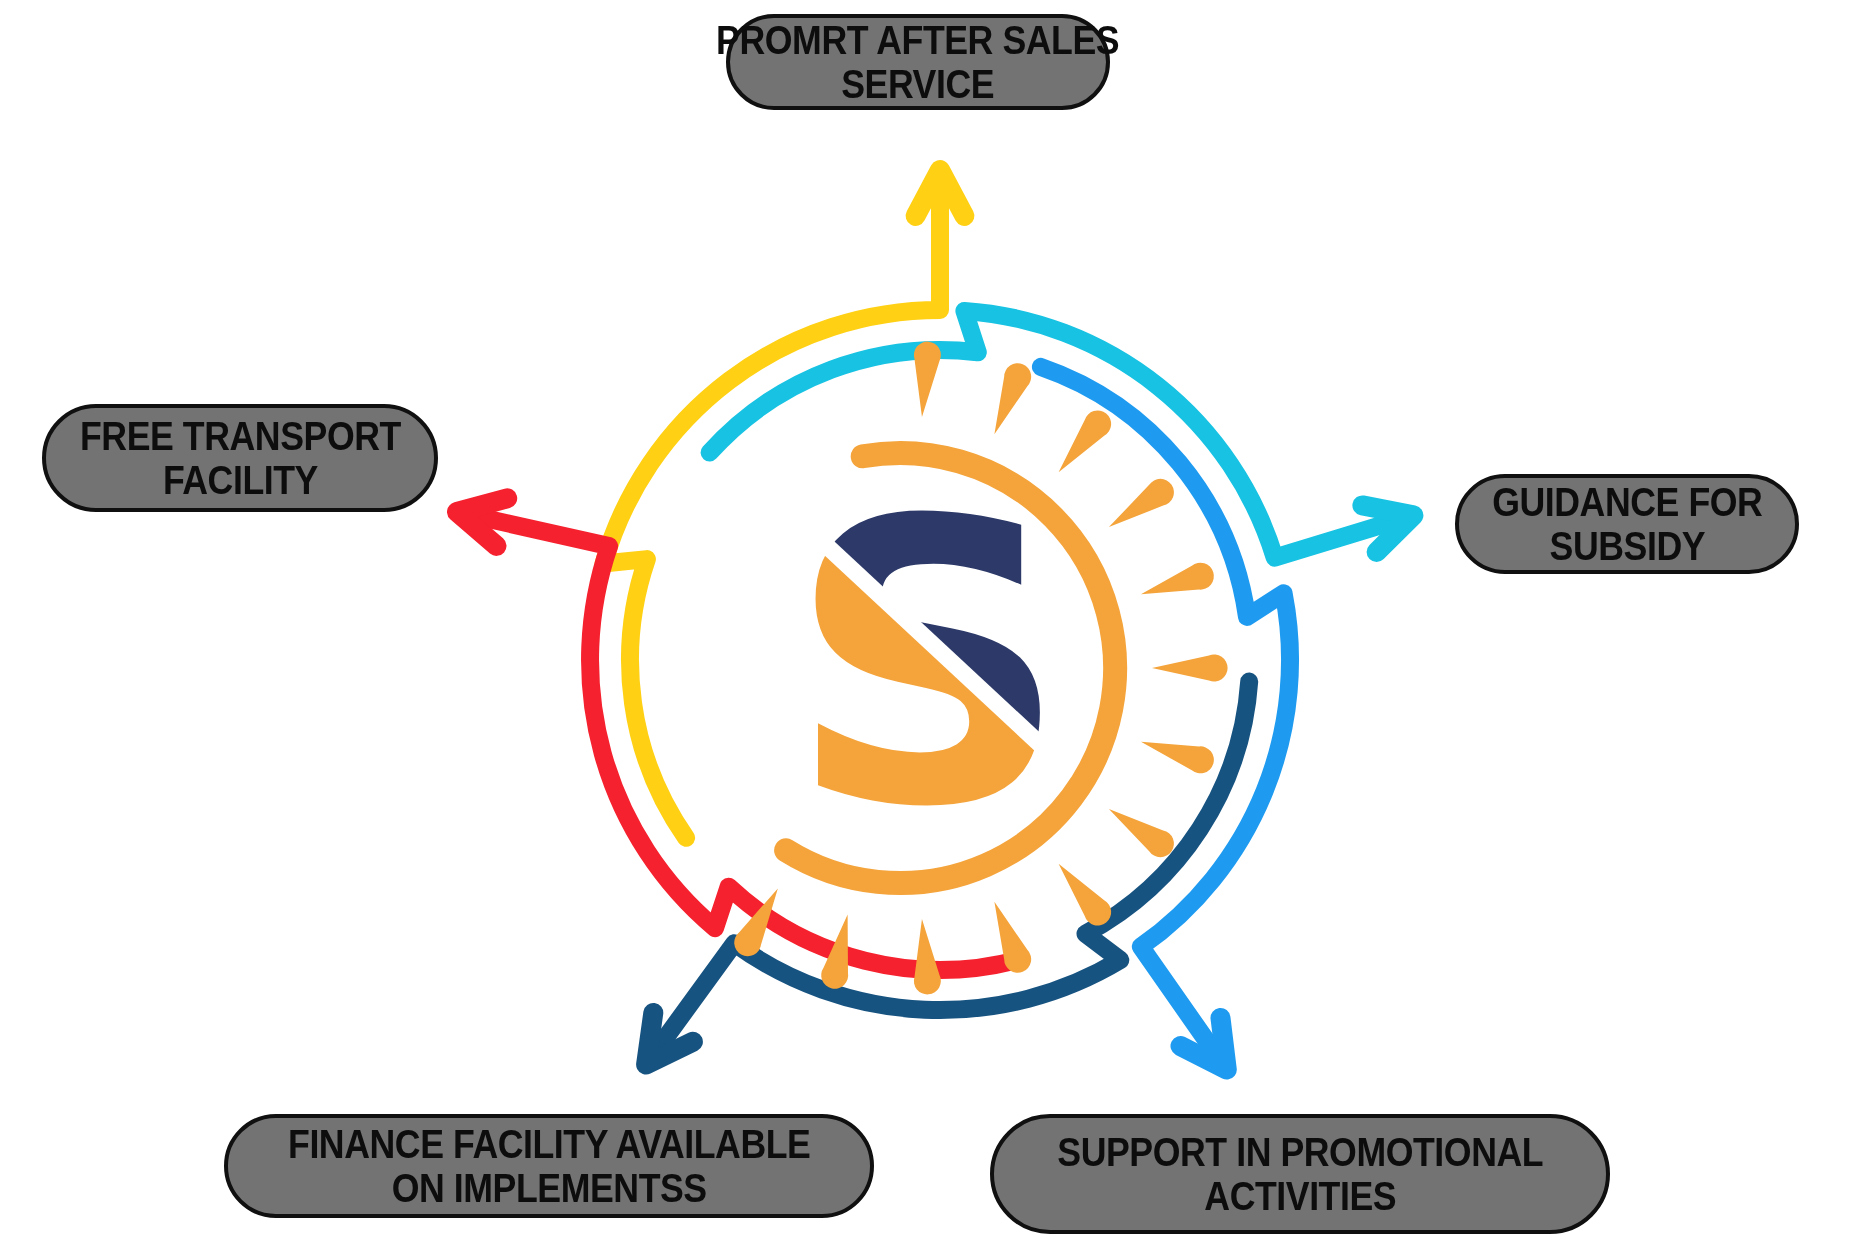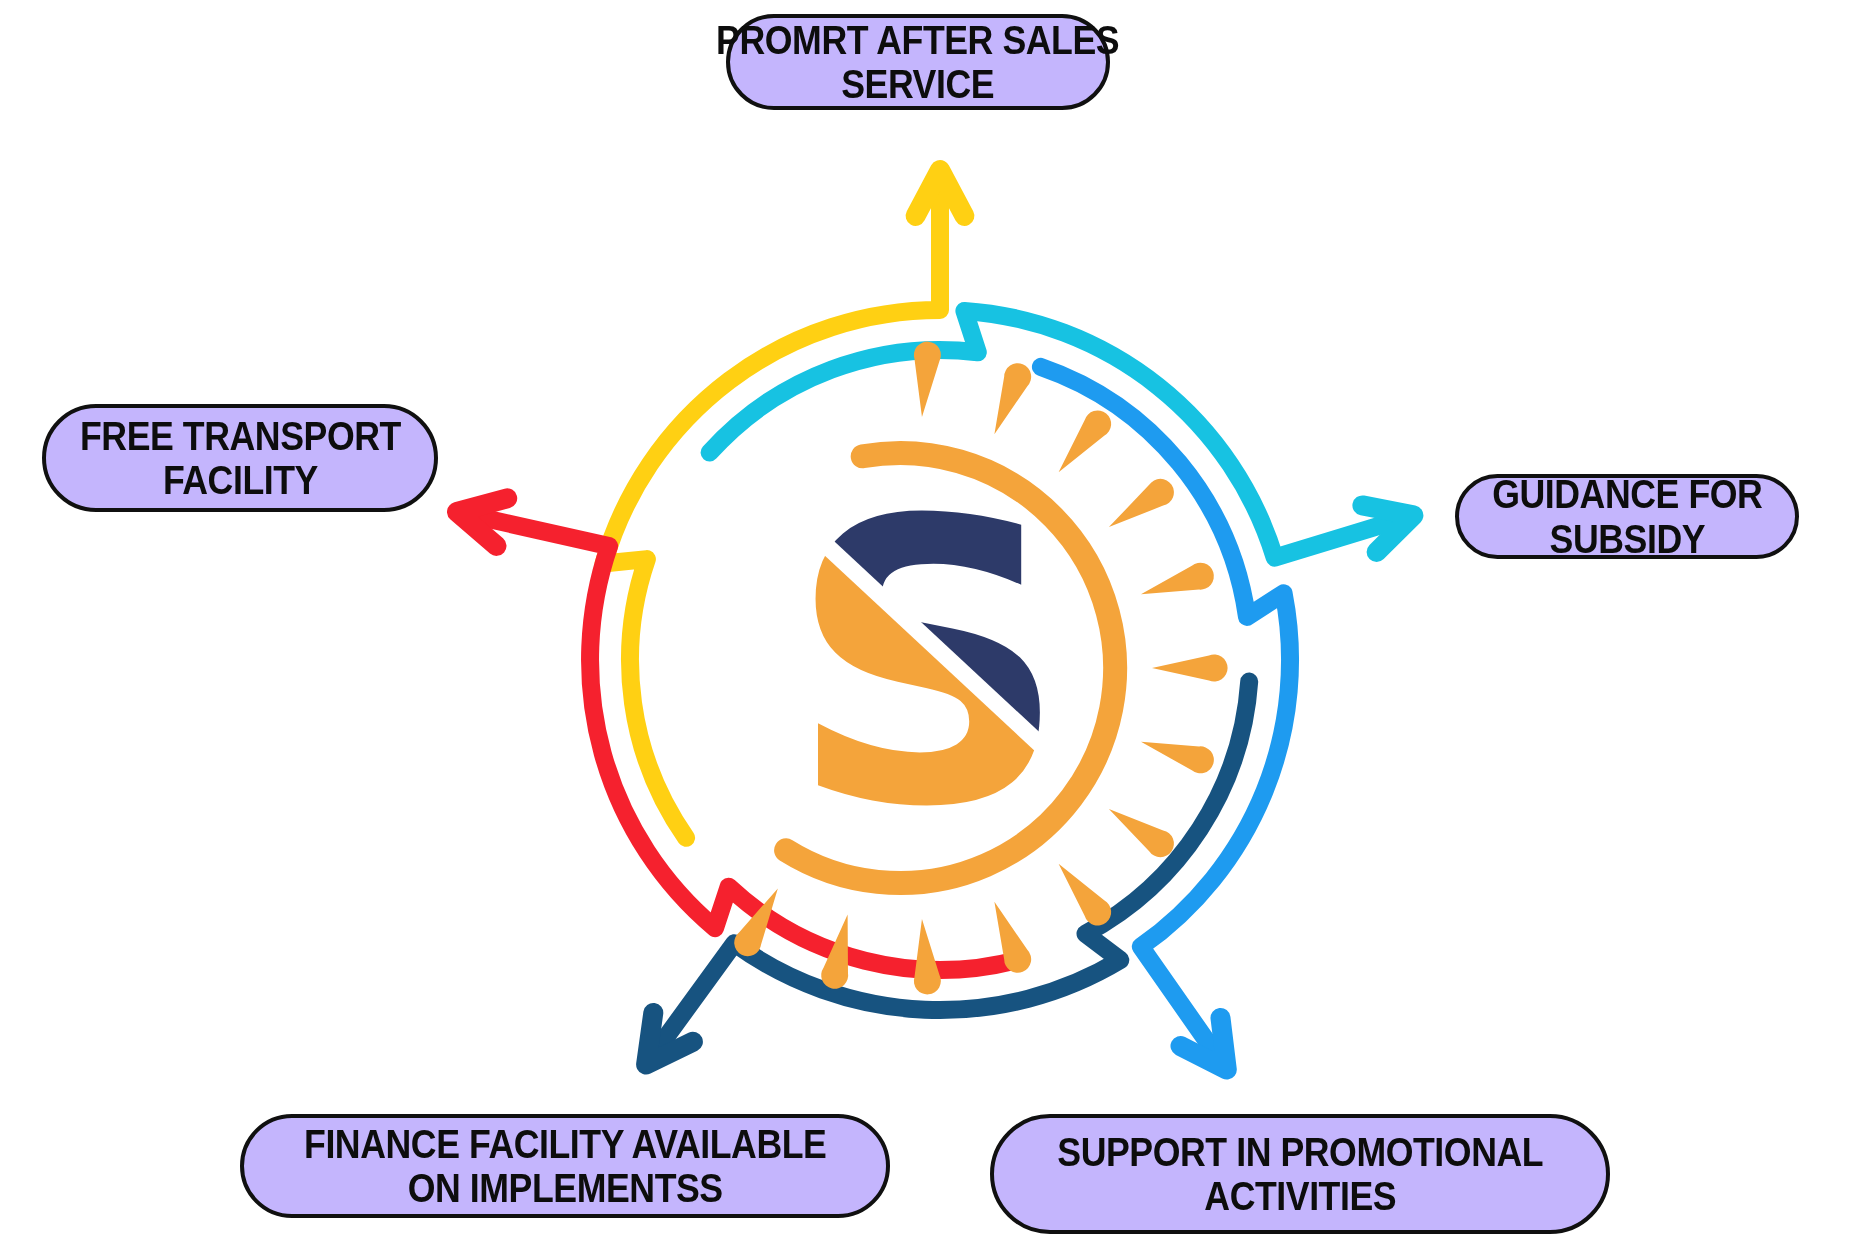--- a/index.html
+++ b/index.html
@@ -1,19 +1,19 @@
 <!DOCTYPE html>
 <html><head>
 <meta charset="utf-8">
 <style>
   html,body{margin:0;padding:0;background:#fff;}
   #stage{position:relative;width:1875px;height:1250px;background:#fff;overflow:hidden;
          font-family:"Liberation Sans",sans-serif;}
   #diagram-svg{position:absolute;left:0;top:0;}
-  .pill{position:absolute;background:#c4b5fd;border:4px solid #101010;border-radius:70px;
+  .pill{position:absolute;background:#737373;border:4px solid #101010;border-radius:70px;
         display:flex;align-items:center;justify-content:center;text-align:center;box-sizing:border-box;}
   .pill-inner{display:flex;flex-direction:column;align-items:center;justify-content:center;
         transform:scaleX(0.87);transform-origin:center;}
   .pill-line{font-size:41px;font-weight:700;line-height:1.08;letter-spacing:-0.5px;
         white-space:nowrap;color:#0d0d0d;}
 </style>
 </head>
 <body>
 
 <div id="stage">
@@ -70,35 +70,35 @@
     </g>
   </svg>
 
   <div class="pill" style="left:726px;top:14px;width:384px;height:96px;">
     <div class="pill-inner">
       <span class="pill-line">PROMRT AFTER SALES</span>
       <span class="pill-line">SERVICE</span>
     </div>
   </div>
 
-  <div class="pill" style="left:1455px;top:474px;width:344px;height:85px;">
+  <div class="pill" style="left:1455px;top:474px;width:344px;height:100px;">
     <div class="pill-inner">
       <span class="pill-line">GUIDANCE FOR</span>
       <span class="pill-line">SUBSIDY</span>
     </div>
   </div>
 
   <div class="pill" style="left:990px;top:1114px;width:620px;height:120px;">
     <div class="pill-inner">
       <span class="pill-line">SUPPORT IN PROMOTIONAL</span>
       <span class="pill-line">ACTIVITIES</span>
     </div>
   </div>
 
-  <div class="pill" style="left:240px;top:1114px;width:650px;height:104px;">
+  <div class="pill" style="left:224px;top:1114px;width:650px;height:104px;">
     <div class="pill-inner">
       <span class="pill-line">FINANCE FACILITY AVAILABLE</span>
       <span class="pill-line">ON IMPLEMENTSS</span>
     </div>
   </div>
 
   <div class="pill" style="left:42px;top:404px;width:396px;height:108px;">
     <div class="pill-inner">
       <span class="pill-line">FREE TRANSPORT</span>
       <span class="pill-line">FACILITY</span>

